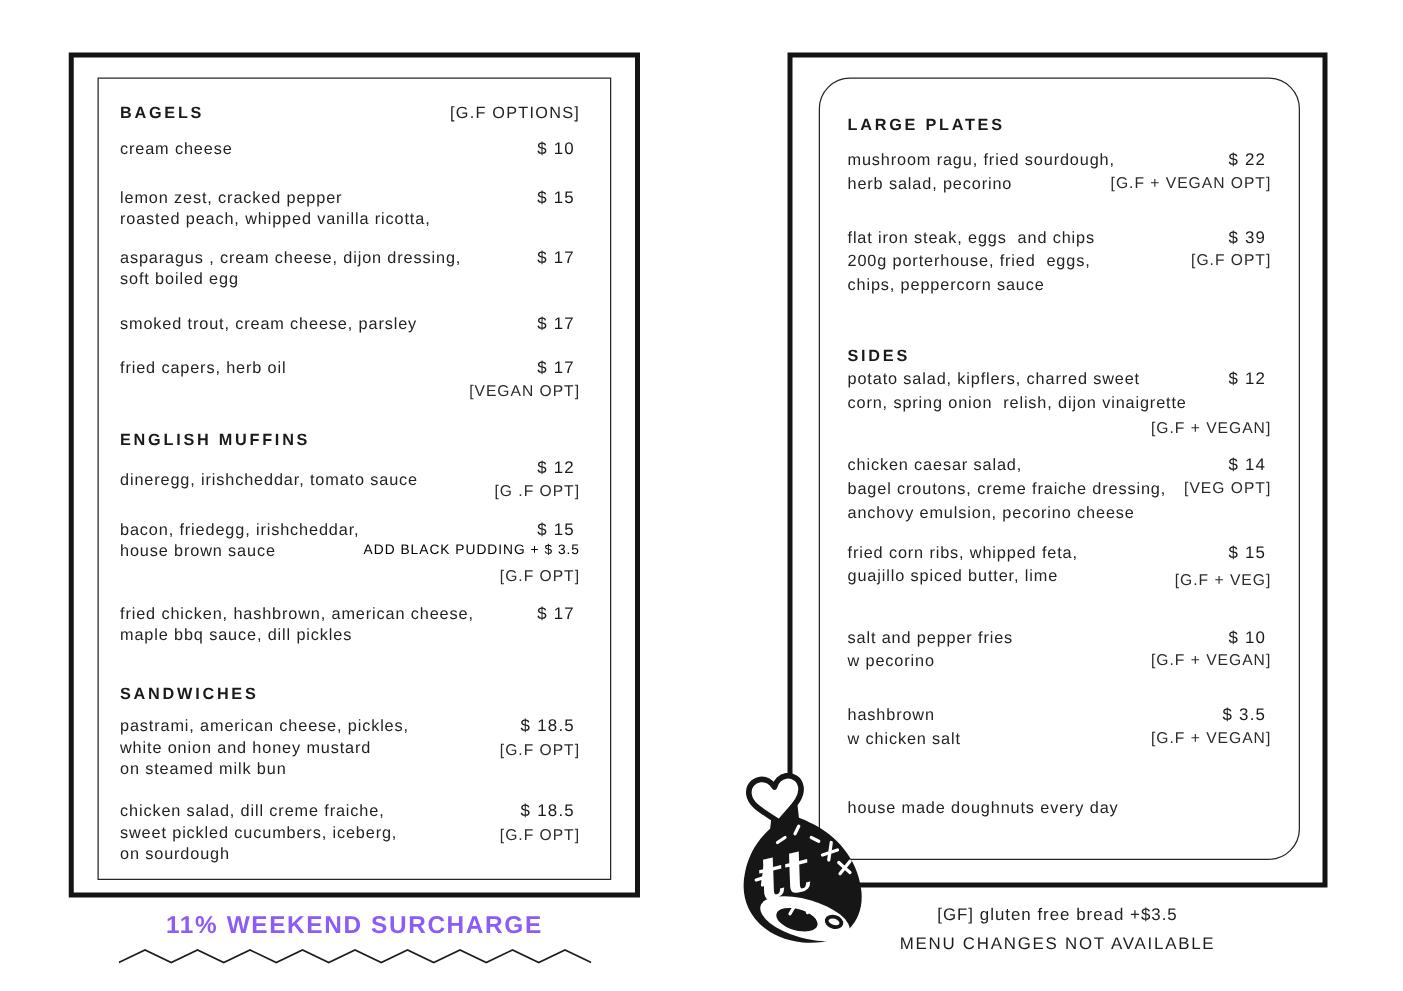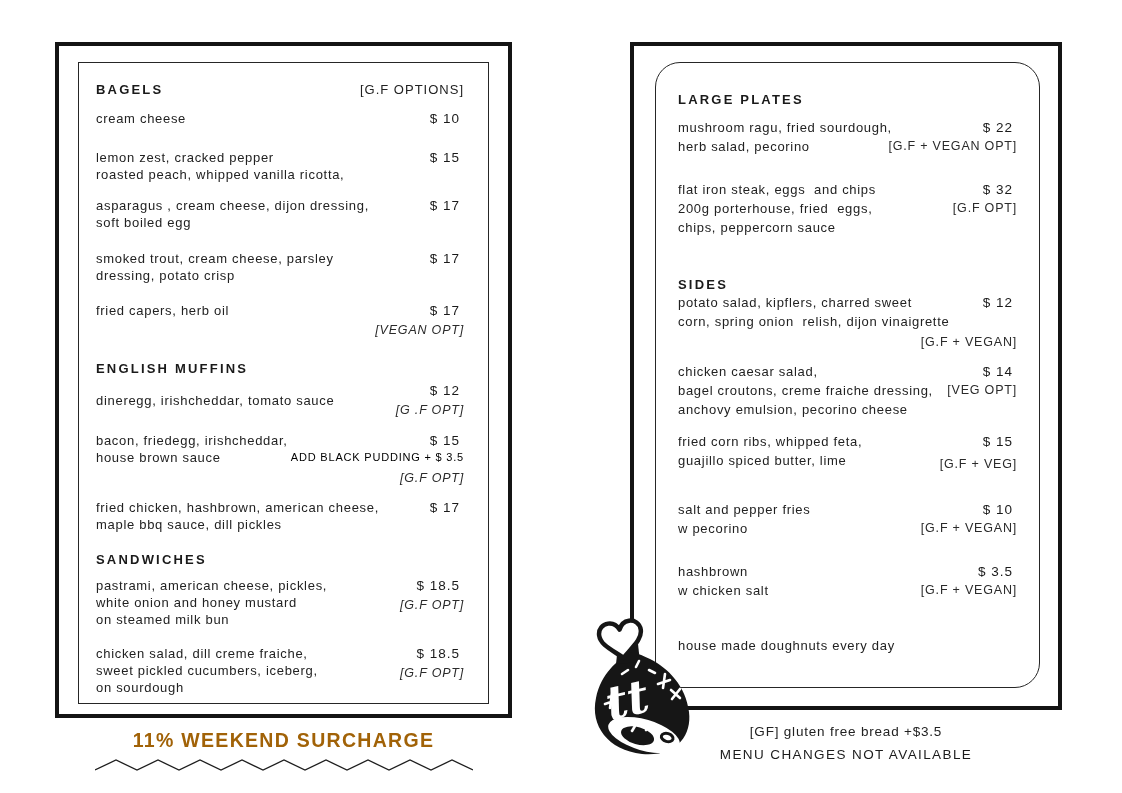--- a/index.html
+++ b/index.html
@@ -24,27 +24,27 @@
 
   .item{position:relative;}
   .desc .ln{display:block;white-space:pre;font-size:13px;letter-spacing:0.7px;color:#222;}
   .panel-left .ln{line-height:17px;}
   .panel-right .ln{line-height:19px;}
   .pricing{position:absolute;right:0;top:0;display:flex;flex-direction:column;align-items:flex-end;text-align:right;}
   .price{font-size:13.5px;letter-spacing:1px;color:#1a1a1a;padding-right:4px;white-space:pre;}
   .panel-left .price{line-height:17px;}
   .panel-right .price{line-height:19px;}
   .tag{font-size:12.5px;letter-spacing:0.8px;color:#2a2a2a;white-space:pre;}
-  .panel-left .tag{line-height:17px;margin-top:3px;font-style:italic;}
+  .panel-left .tag{line-height:17px;margin-top:3px;}
   .panel-right .tag{line-height:19px;margin-top:0;}
   .addon{font-size:11px;letter-spacing:0.8px;line-height:17px;color:#000000;white-space:pre;}
 
   .surcharge{
     position:absolute;left:55px;top:729px;width:457px;text-align:center;
-    font-size:19.5px;font-weight:900;letter-spacing:1.3px;color:#a16207;
+    font-size:19.5px;font-weight:900;letter-spacing:1.3px;color:#8b5cf6;
   }
   .zigzag{position:absolute;left:95px;top:755px;}
 
   .footer{position:absolute;left:630px;top:723px;width:432px;text-align:center;}
   .footer-line1{font-size:13.5px;letter-spacing:0.8px;color:#222;line-height:17px;}
   .footer-line2{font-size:13.5px;letter-spacing:1.4px;font-weight:400;color:#1c1c1c;margin-top:6px;line-height:17px;}
 
   .logo{position:absolute;left:588px;top:618px;width:106px;height:142px;z-index:5;}
 </style>
 </head>
@@ -84,21 +84,20 @@
           <span class="ln">soft boiled egg</span>
         </div>
         <div class="pricing">
           <span class="price">$ 17</span>
         </div>
       </div>
 
       <div class="item" style="margin-bottom:18px">
         <div class="desc">
           <span class="ln">smoked trout, cream cheese, parsley</span>
-          <span class="ln">dressing, potato crisp</span>
         </div>
         <div class="pricing">
           <span class="price">$ 17</span>
         </div>
       </div>
 
       <div class="item" style="margin-bottom:21px;min-height:37px">
         <div class="desc">
           <span class="ln">fried capers, herb oil</span>
         </div>
@@ -127,21 +126,21 @@
           <span class="ln">bacon, friedegg, irishcheddar,</span>
           <span class="ln">house brown sauce</span>
         </div>
         <div class="pricing">
           <span class="price">$ 15</span>
           <span class="addon">ADD BLACK PUDDING + $ 3.5</span>
           <span class="tag" style="margin-top:4px">[G.F OPT]</span>
         </div>
       </div>
 
-      <div class="item" style="margin-bottom:18px">
+      <div class="item" style="margin-bottom:30px">
         <div class="desc">
           <span class="ln">fried chicken, hashbrown, american cheese,</span>
           <span class="ln">maple bbq sauce, dill pickles</span>
         </div>
         <div class="pricing">
           <span class="price">$ 17</span>
         </div>
       </div>
 
       <div class="sec-row" style="margin-bottom:9px">
@@ -200,21 +199,21 @@
         </div>
       </div>
 
       <div class="item" style="margin-bottom:39px;min-height:57px">
         <div class="desc">
           <span class="ln">flat iron steak, eggs  and chips</span>
           <span class="ln">200g porterhouse, fried  eggs,</span>
           <span class="ln">chips, peppercorn sauce</span>
         </div>
         <div class="pricing">
-          <span class="price">$ 32</span>
+          <span class="price">$ 39</span>
           <span class="tag">[G.F OPT]</span>
         </div>
       </div>
 
       <div class="sec-row" style="margin-bottom:0">
         <h2 class="sec-title">SIDES</h2>
       </div>
 
       <div class="item" style="margin-bottom:11px;min-height:58px">
         <div class="desc">

